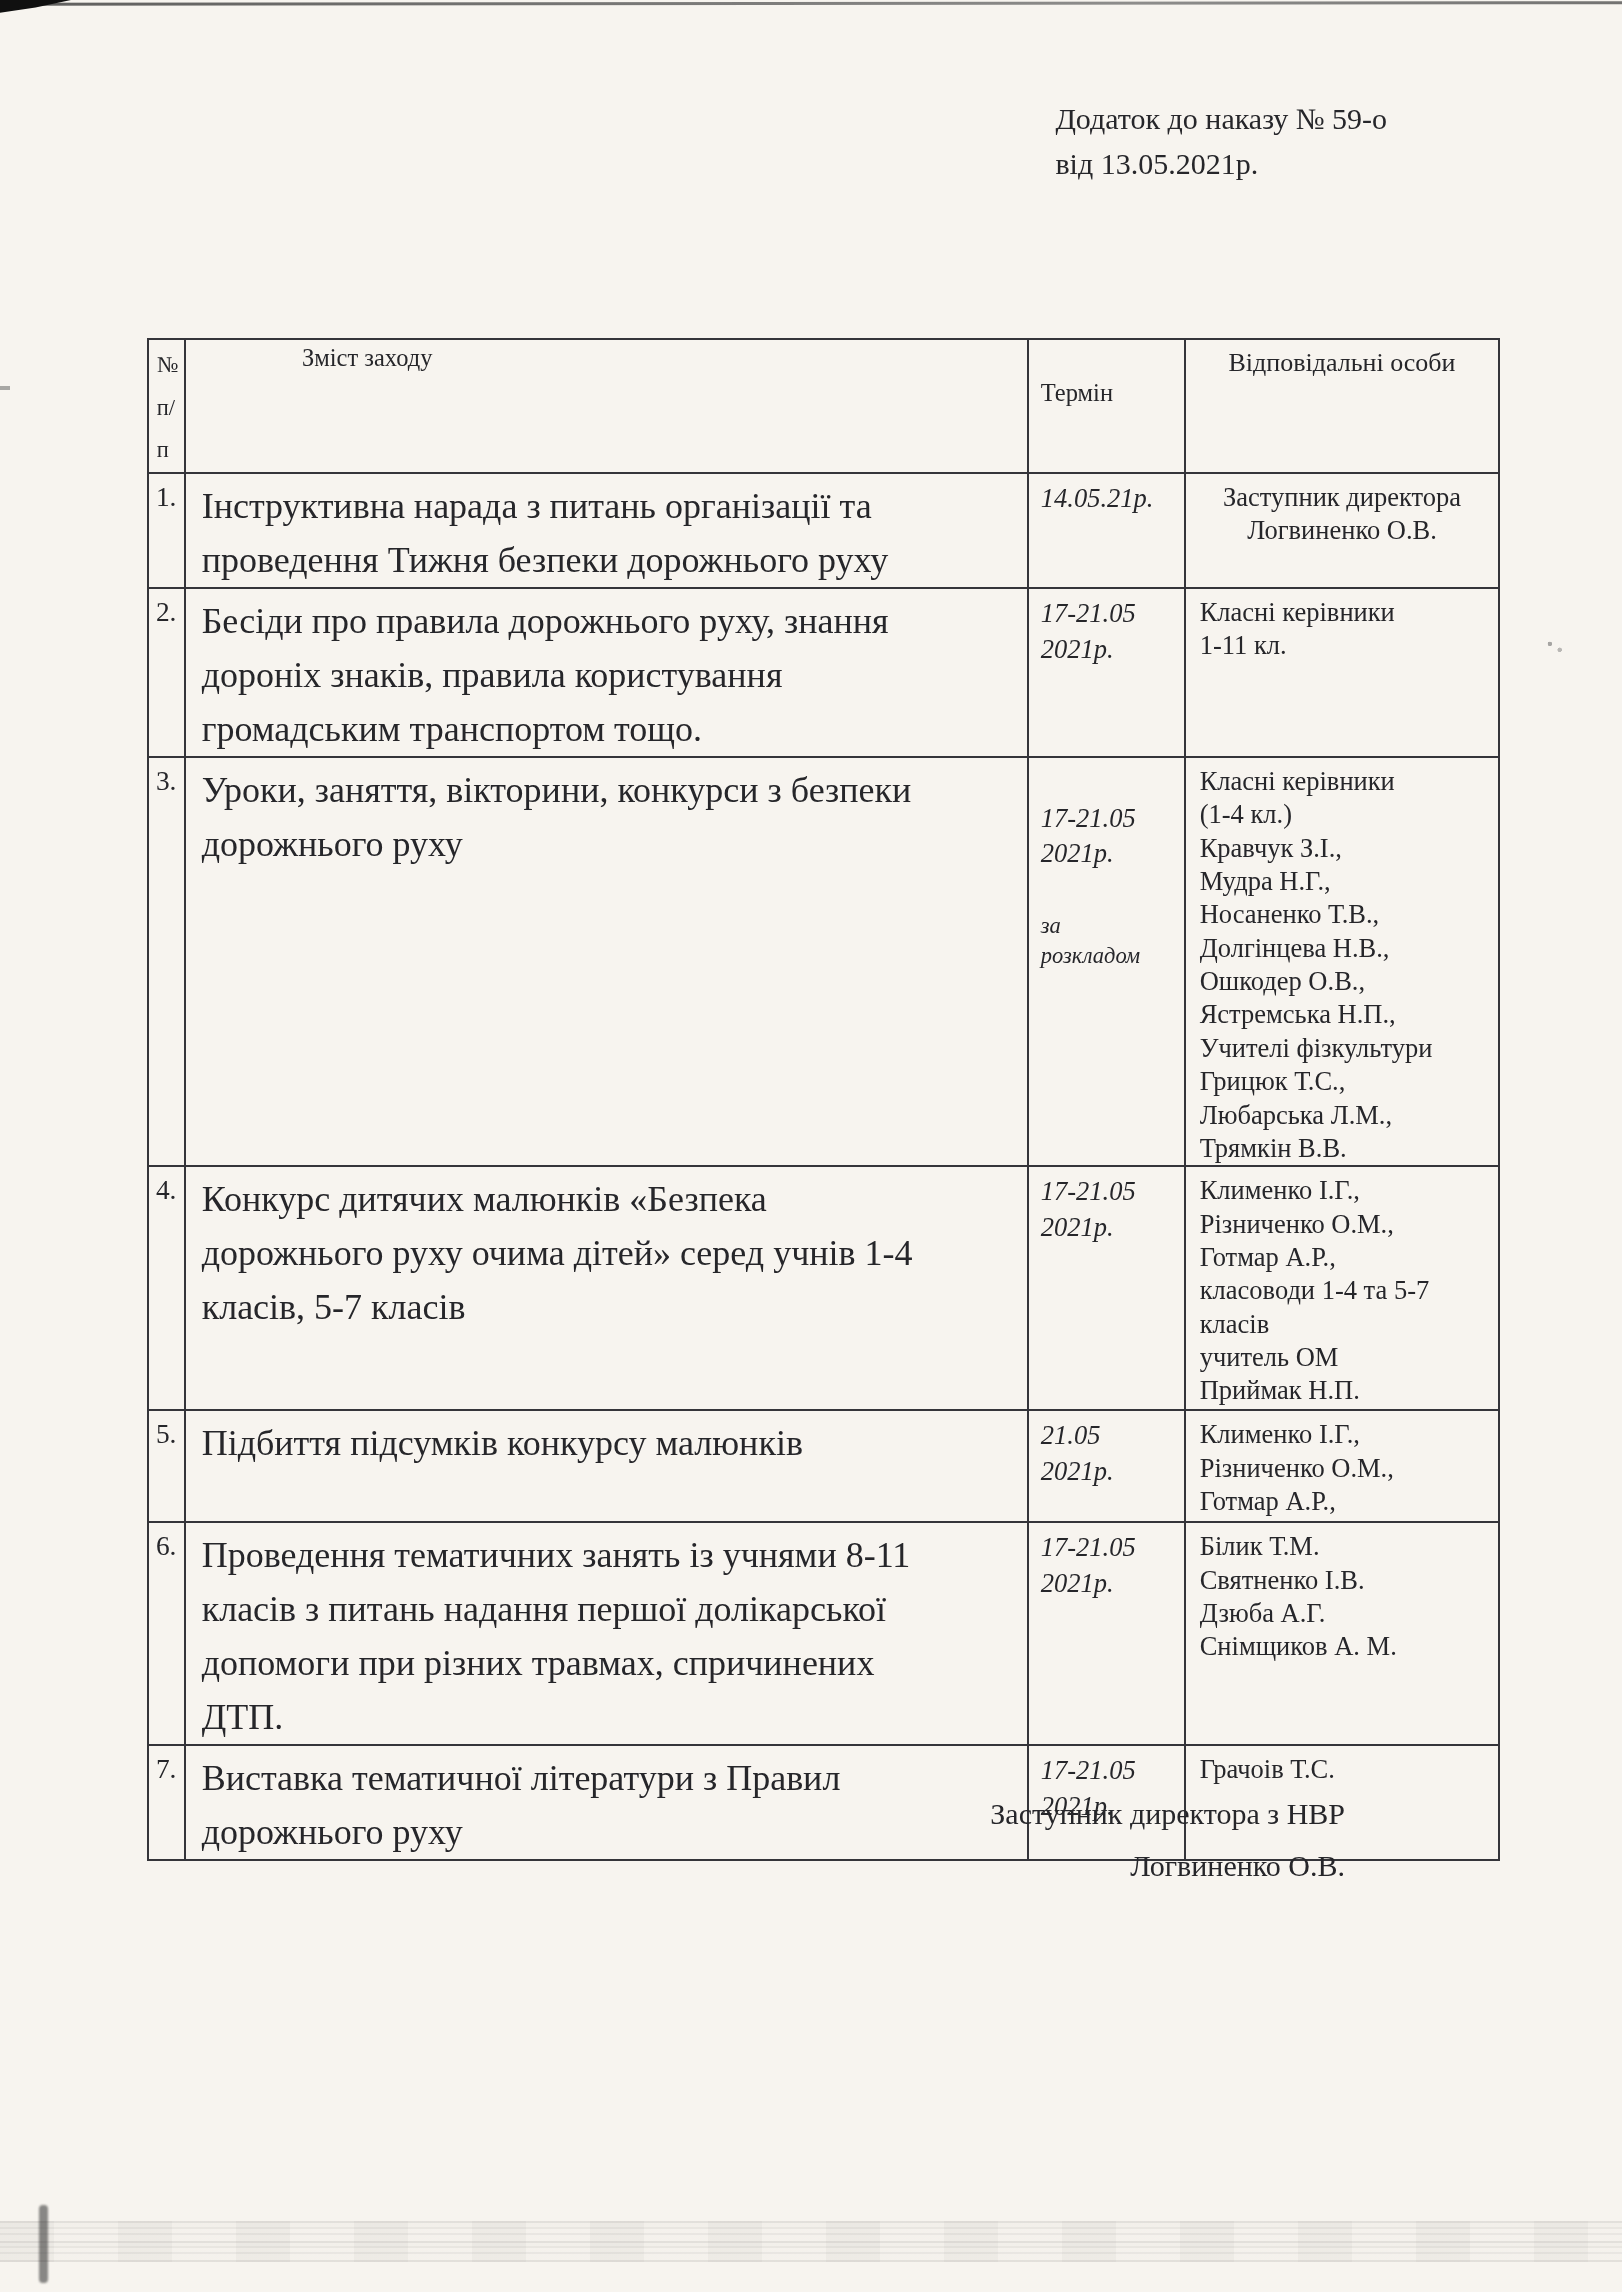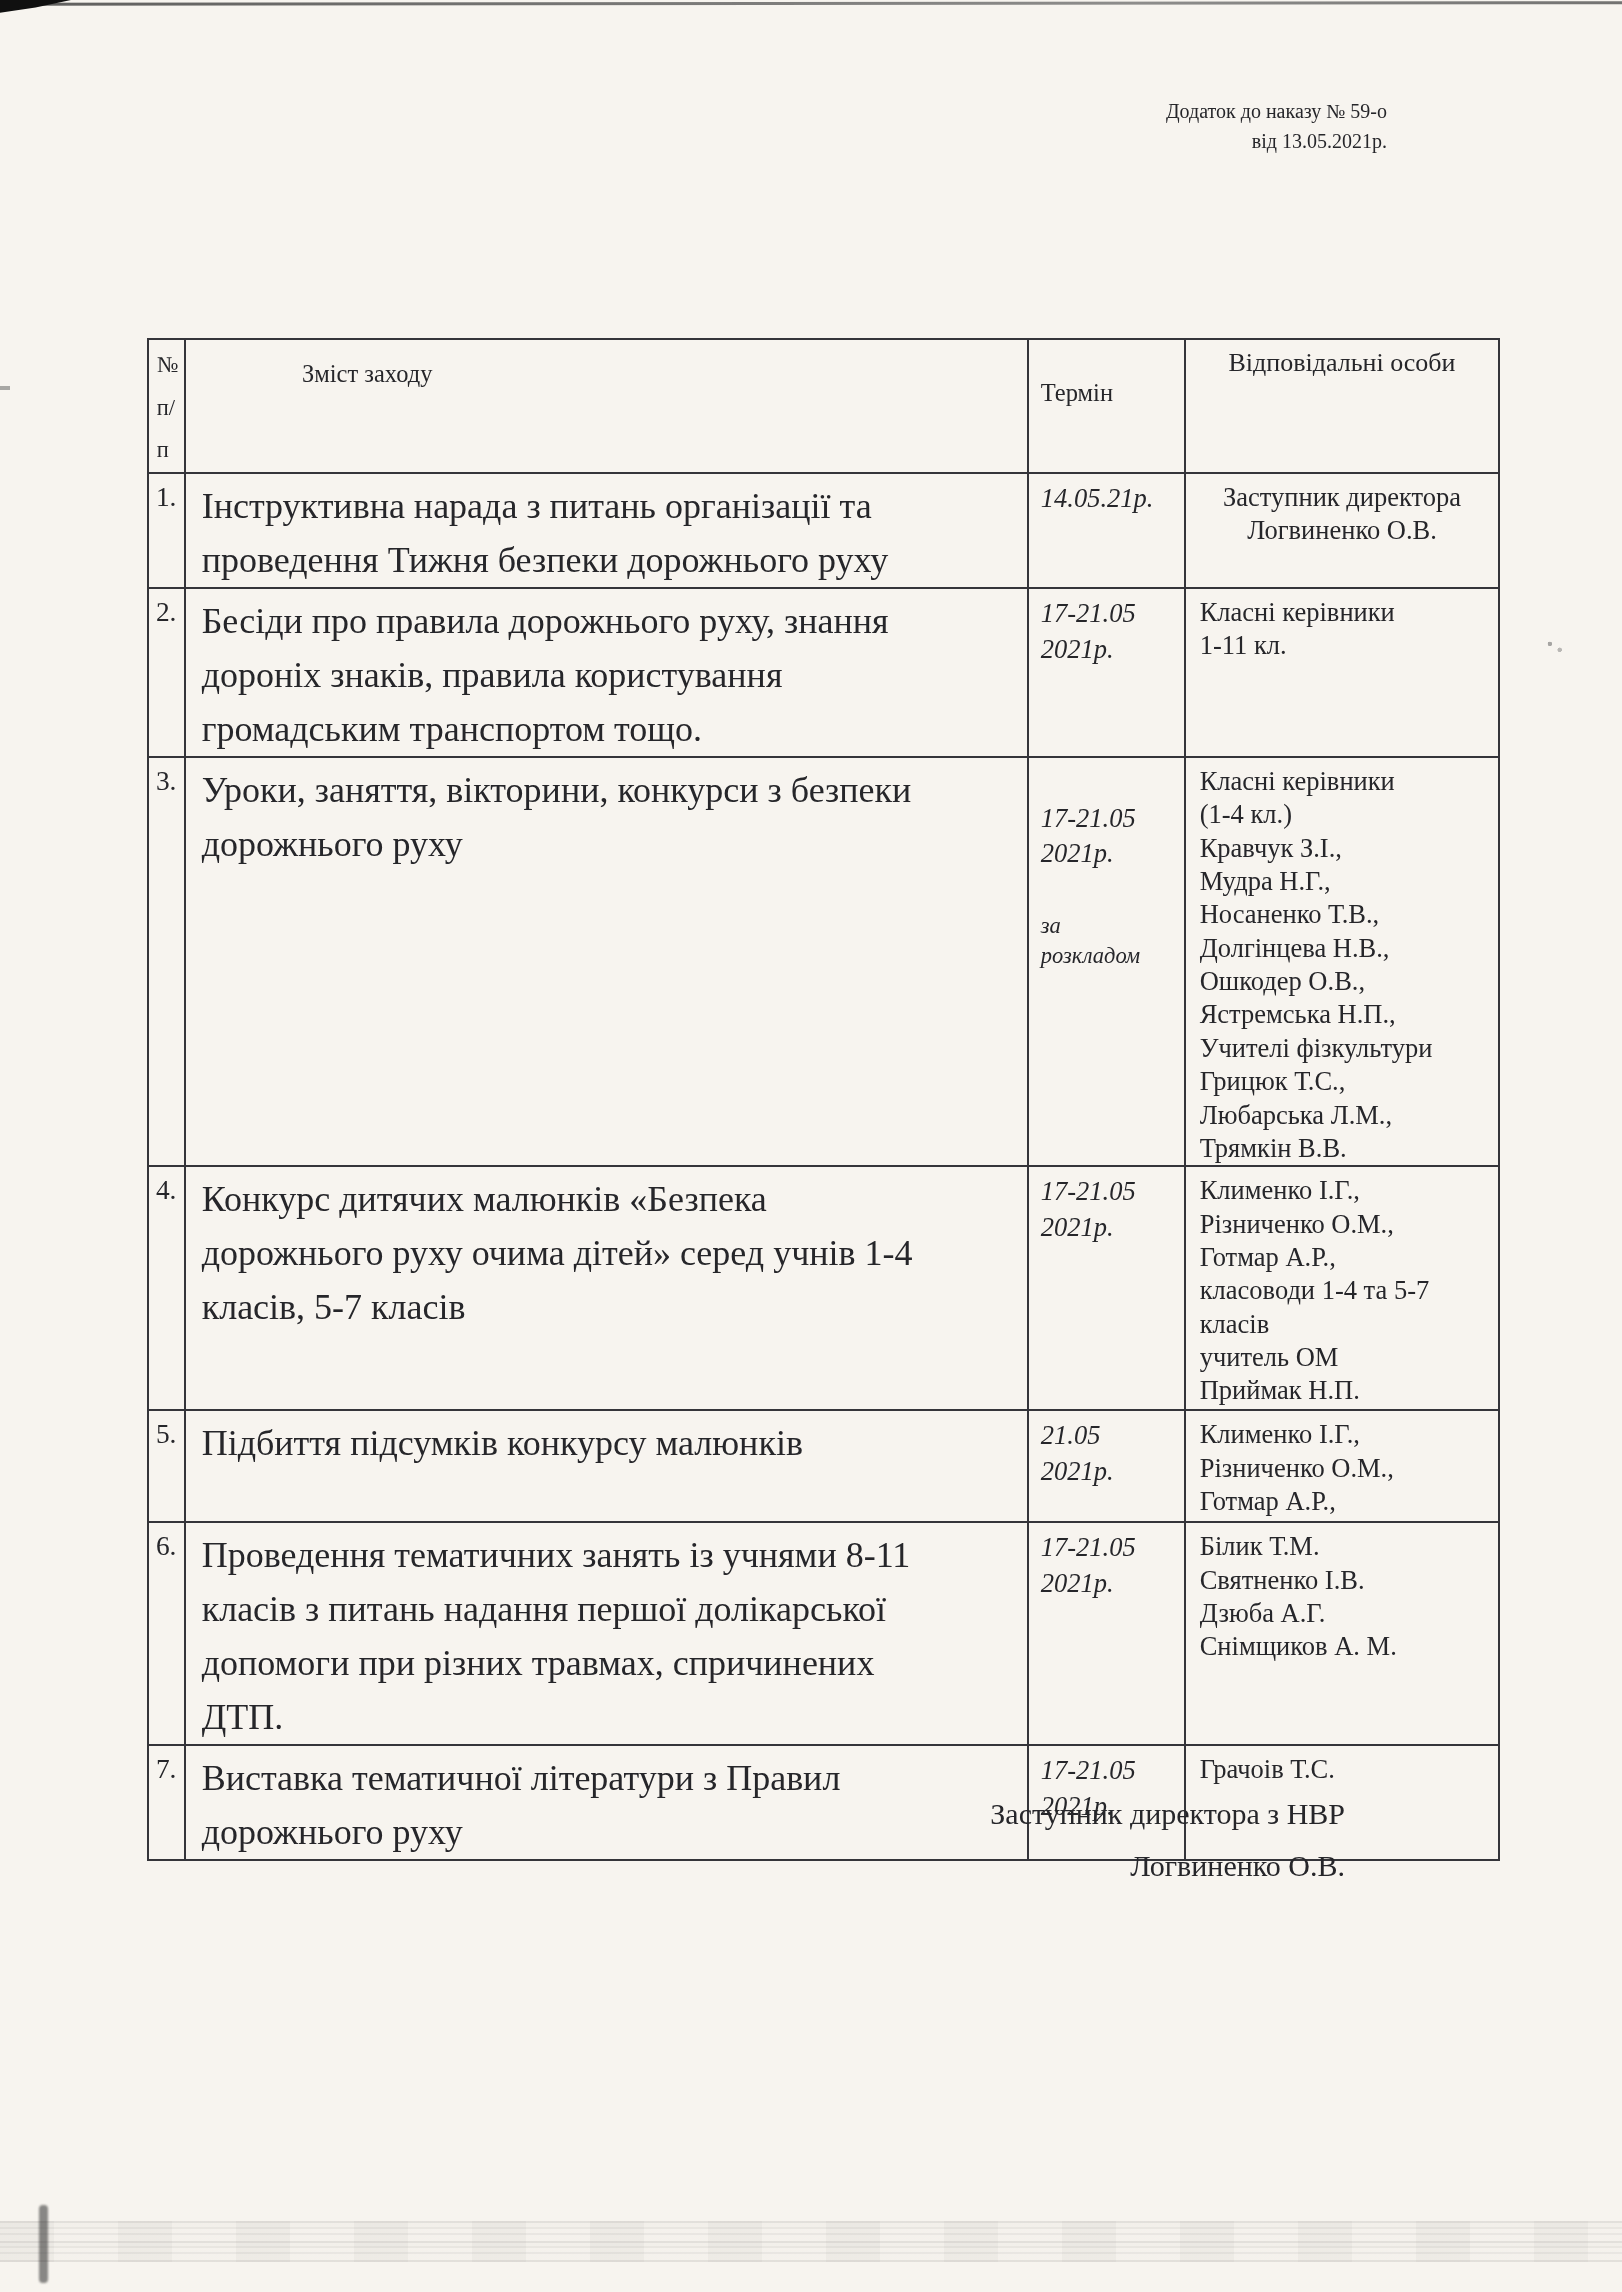--- a/index.html
+++ b/index.html
@@ -48,40 +48,40 @@
         rgba(215,212,207,.06) 13.7px 19.6px);
   }
   .artifact-smudge {
     position:absolute; left:39px; top:2205px; width:8.8px; height:78px;
     background:rgba(45,45,45,.55); border-radius:3.9px; filter:blur(1px);
   }
 
   
   .header-note {
     position:absolute; top:96px; right:235px;
-    text-align:right; font-size:20px; line-height:1.5;
+    text-align:left; font-size:30px; line-height:1.5;
   }
   .title-block {
     position:absolute; top:176px; left:0; width:1460px;
     text-align:center; font-weight:bold; font-size:30px; line-height:1.58;
   }
 
   
   .plan-table {
     position:absolute; top:338px; left:147px;
     width:1351px; border-collapse:collapse; table-layout:fixed;
   }
   .plan-table td { border:2px solid #35353a; vertical-align:top; }
   .col-num  { width:37px; }
   .col-cont { width:843px; }
   .col-term { width:157px; }
   .col-resp { width:314px; }
 
   .h-num  { font-size:22.5px; line-height:1.9; white-space:pre-line; padding:3.9px 2px 0 7.8px; }
-  .h-cont { font-size:24.5px; padding:20px 0 0 116px;font-family:Liberation Serif, serif; }
+  .h-cont { font-size:24.5px; padding:4px 0 0 116px;font-family:Liberation Serif, serif; }
   .h-term { font-size:24.5px; padding:39px 0 0 11.8px; }
   .h-resp { font-size:26px; text-align:center; padding:7.8px 3.9px 0; }
 
   .cell-num  { font-size:27.4px; padding:7.8px 2px 0 6.9px; }
   .cell-cont { font-size:36px; line-height:1.5; padding:4.9px 9.8px 0 15.7px; white-space:pre-line; }
   .cell-term { font-size:26.5px; line-height:1.35; padding:6.9px 3.9px 0 11.8px; white-space:pre-line;font-style:italic; }
   .term-note { font-size:22.5px; line-height:1.35; white-space:pre-line; margin-top:2.9px; }
   .cell-resp { font-size:26.5px; line-height:1.26; padding:6.9px 3.9px 0 13.7px; white-space:pre-line;border-radius:23px; }
   .resp-center { text-align:center; padding-left:3.9px; }
 

